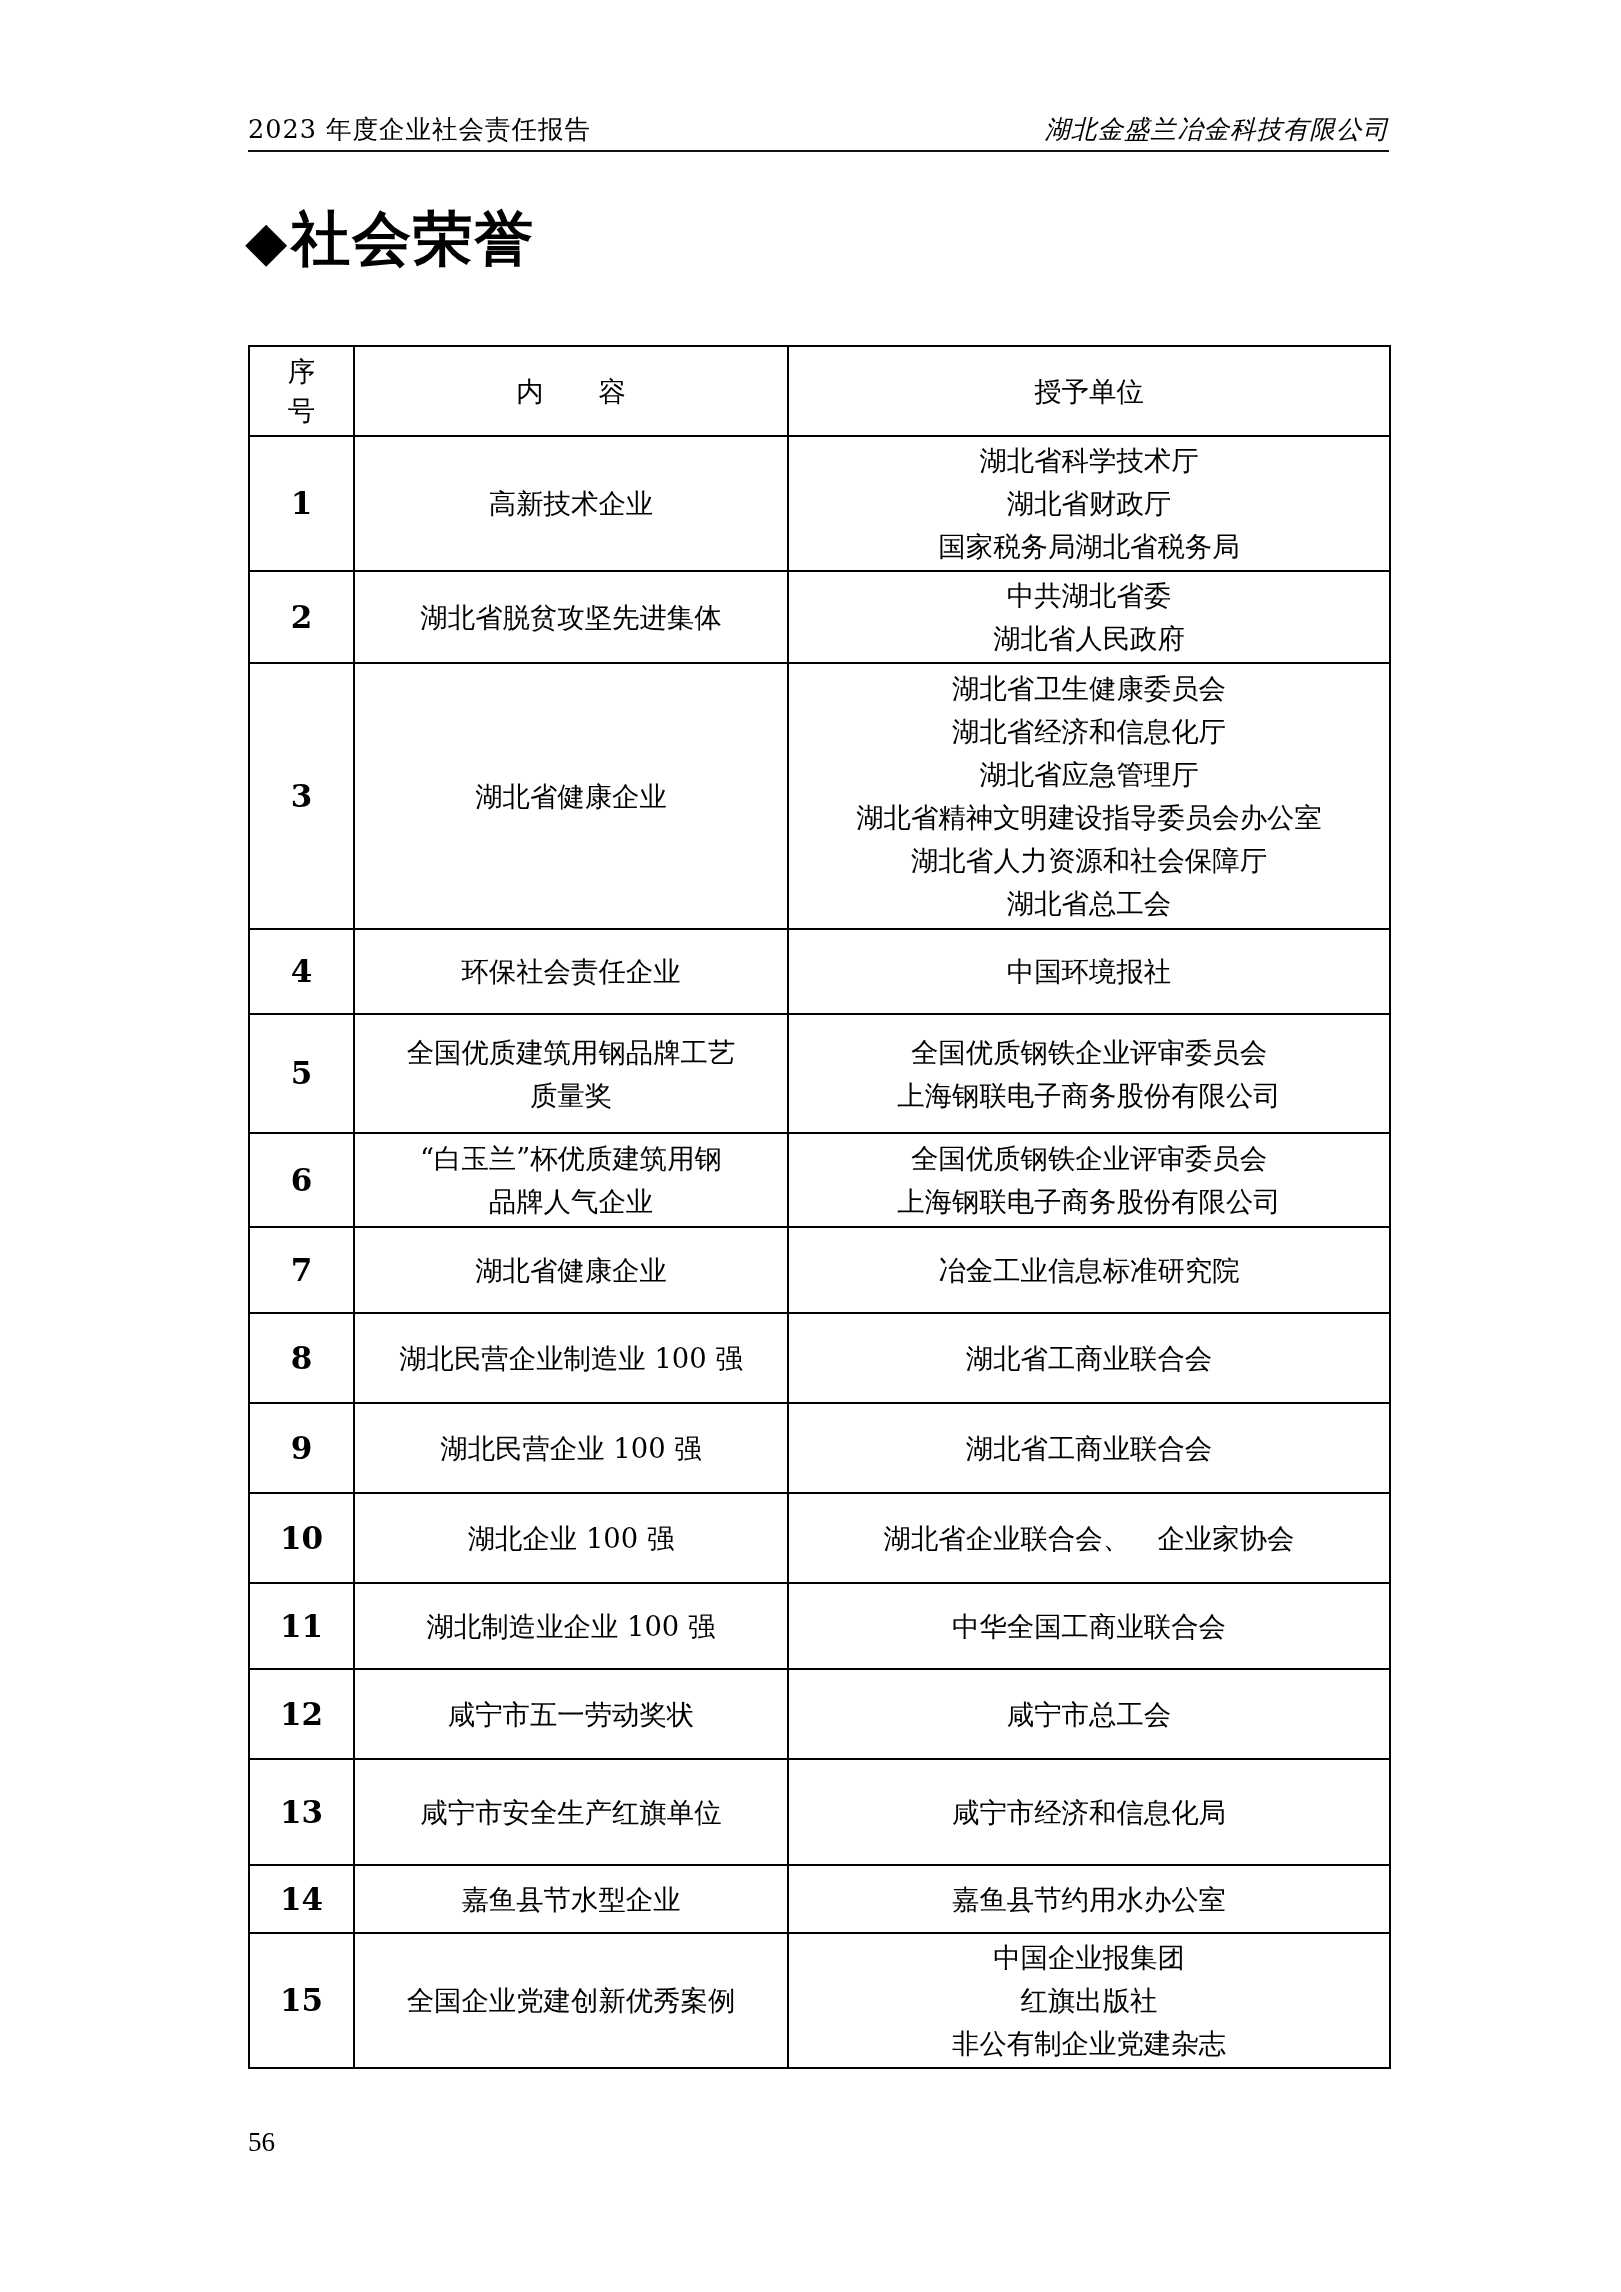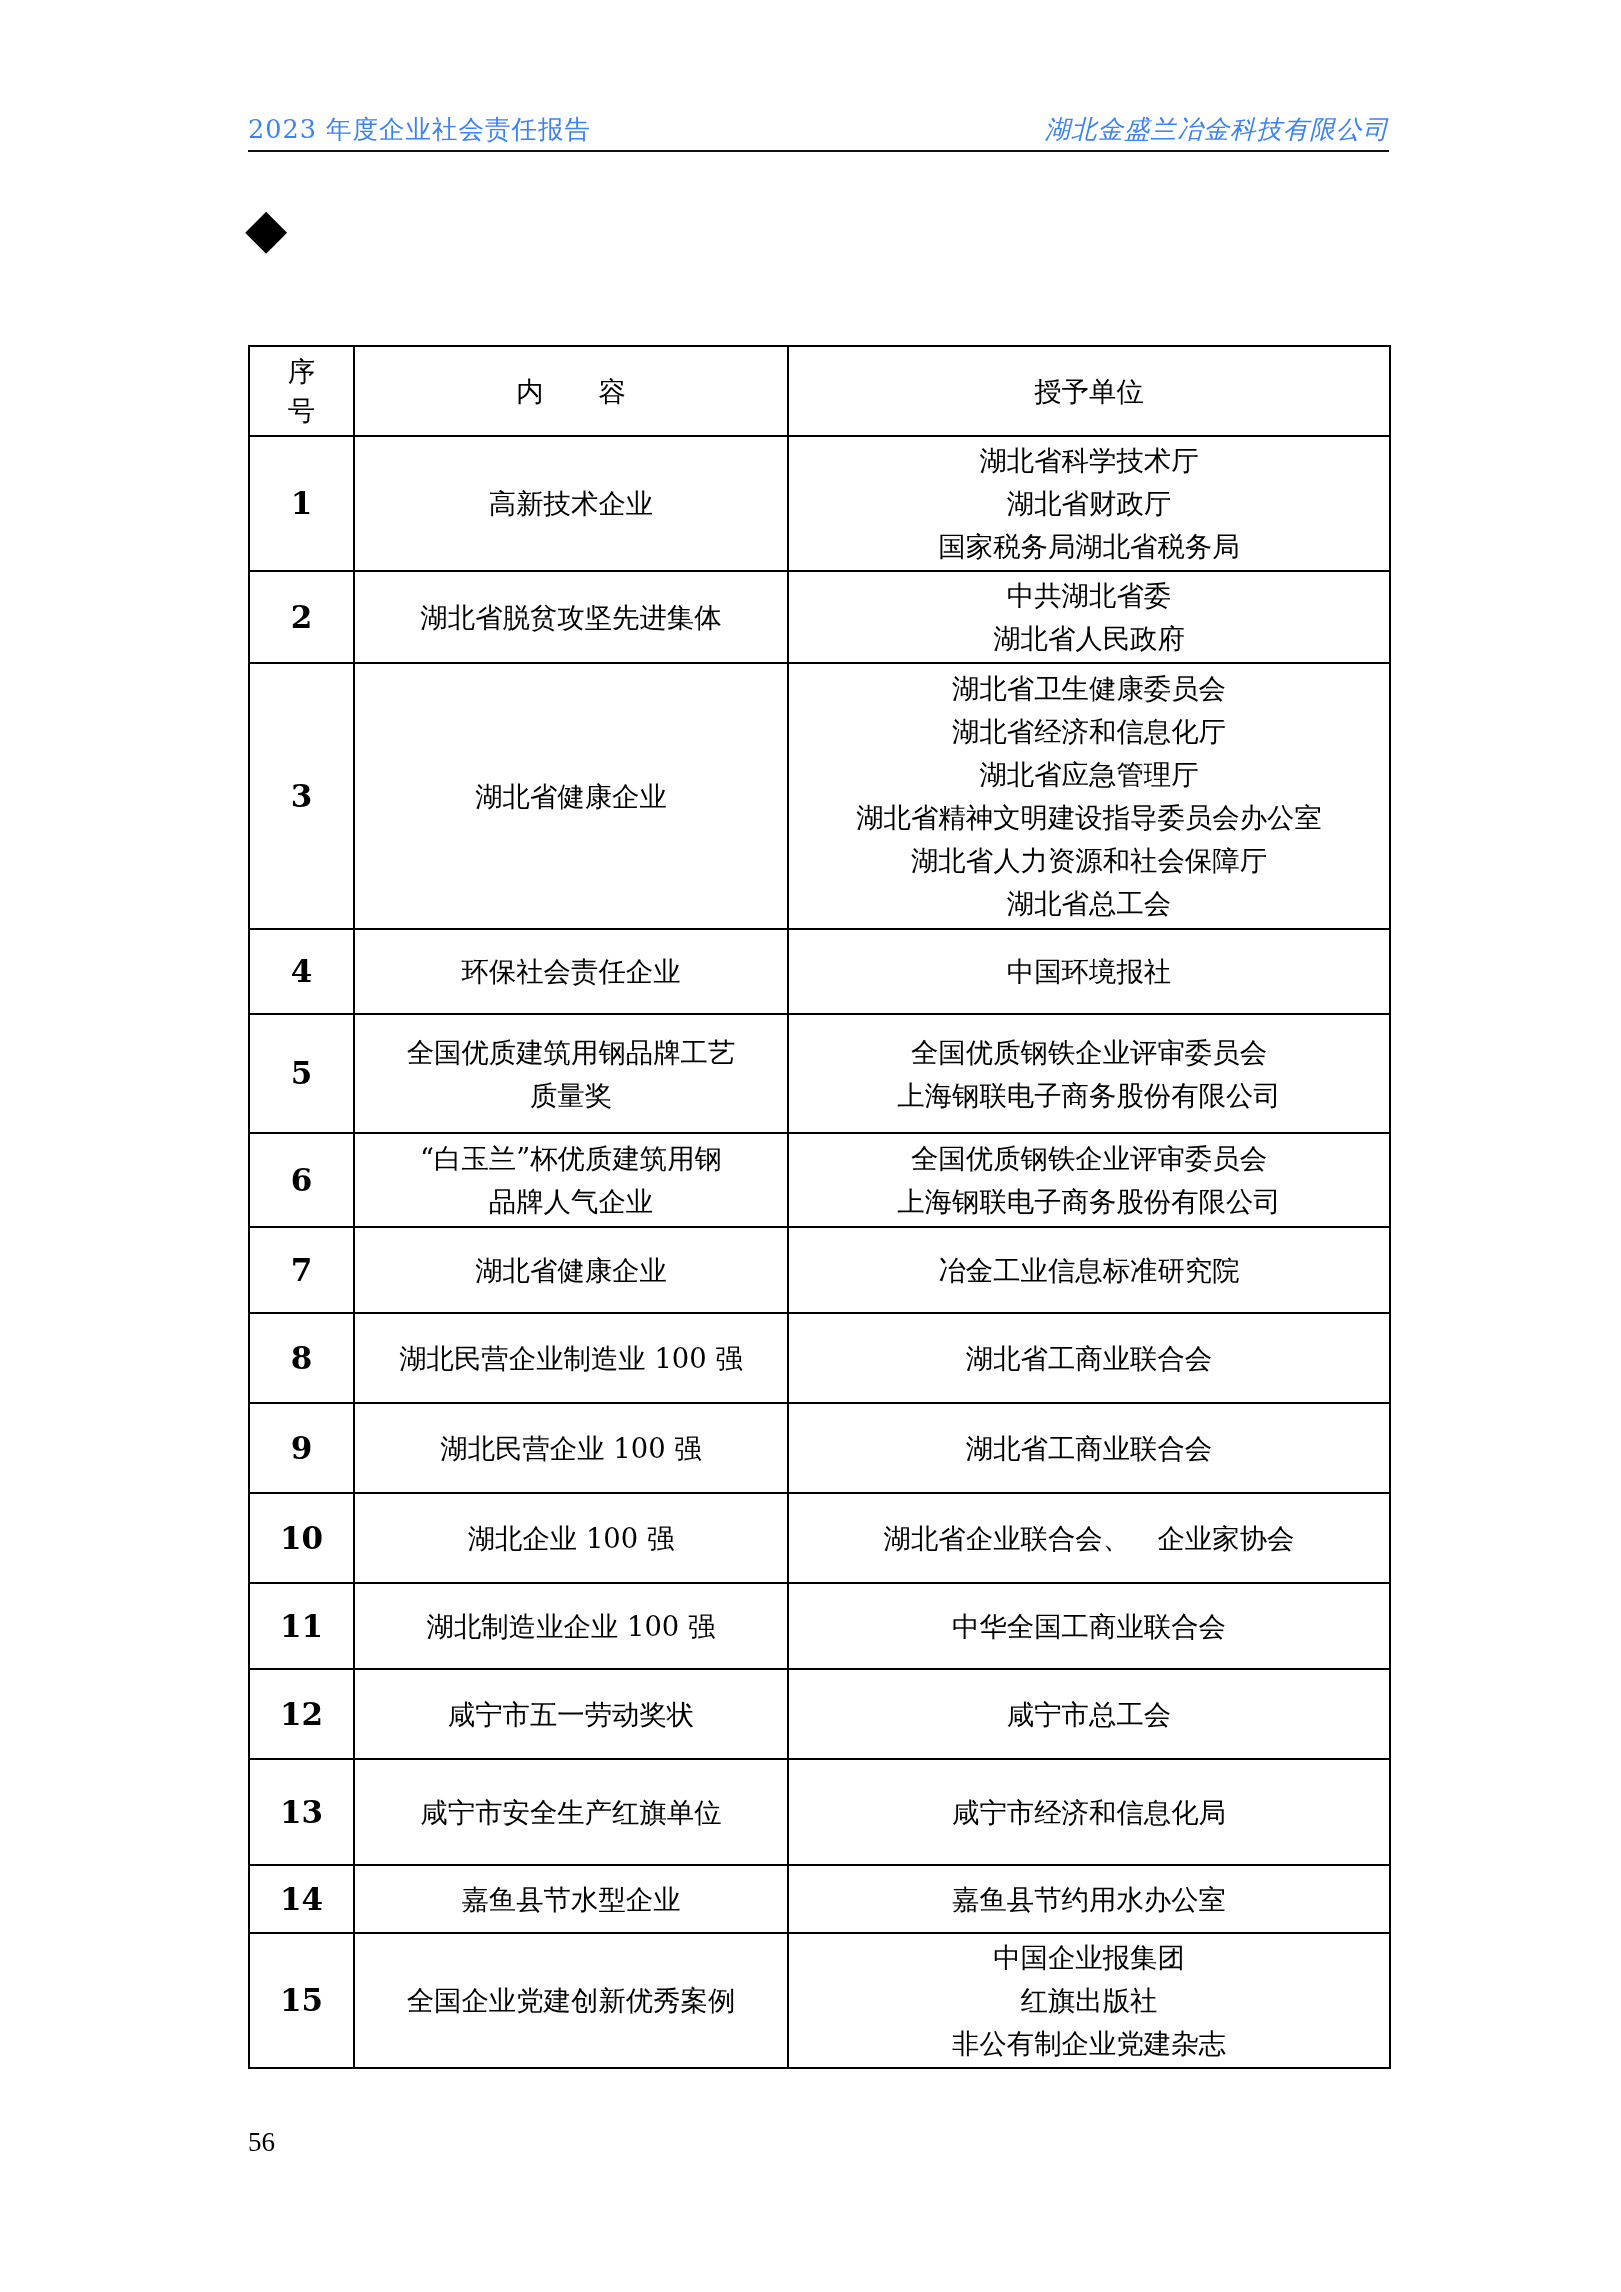--- a/index.html
+++ b/index.html
@@ -17,21 +17,21 @@
     position: absolute;
     top: 112px;
     left: 248px;
     width: 1141px;
     display: flex;
     justify-content: space-between;
     align-items: flex-end;
     border-bottom: 2.9px solid #111;
     padding-bottom: 2.9px;
     font-size: 25.5px;
-    color: #3b82f6;
+    color: #000000;
   }
   .header .h-left { letter-spacing: 1px; }
   .header .h-right { letter-spacing: 1px; font-style: italic; }
   .doc-title {
     position: absolute;
     top: 200px;
     left: 245px;
     font-size: 59px;
     font-weight: bold;
     letter-spacing: 2px;
@@ -86,20 +86,21 @@
 
 <div class="page">
 
   <div class="header">
     <span class="h-left">2023 年度企业社会责任报告</span>
     <span class="h-right">湖北金盛兰冶金科技有限公司</span>
   </div>
 
   <div class="doc-title">
     <span class="bullet">◆</span>
+    <span>社会荣誉</span>
   </div>
 
   <table class="honors">
     <colgroup>
       <col style="width:105px">
       <col style="width:434px">
       <col style="width:602px">
     </colgroup>
     <thead>
       <tr style="height:90px;">

